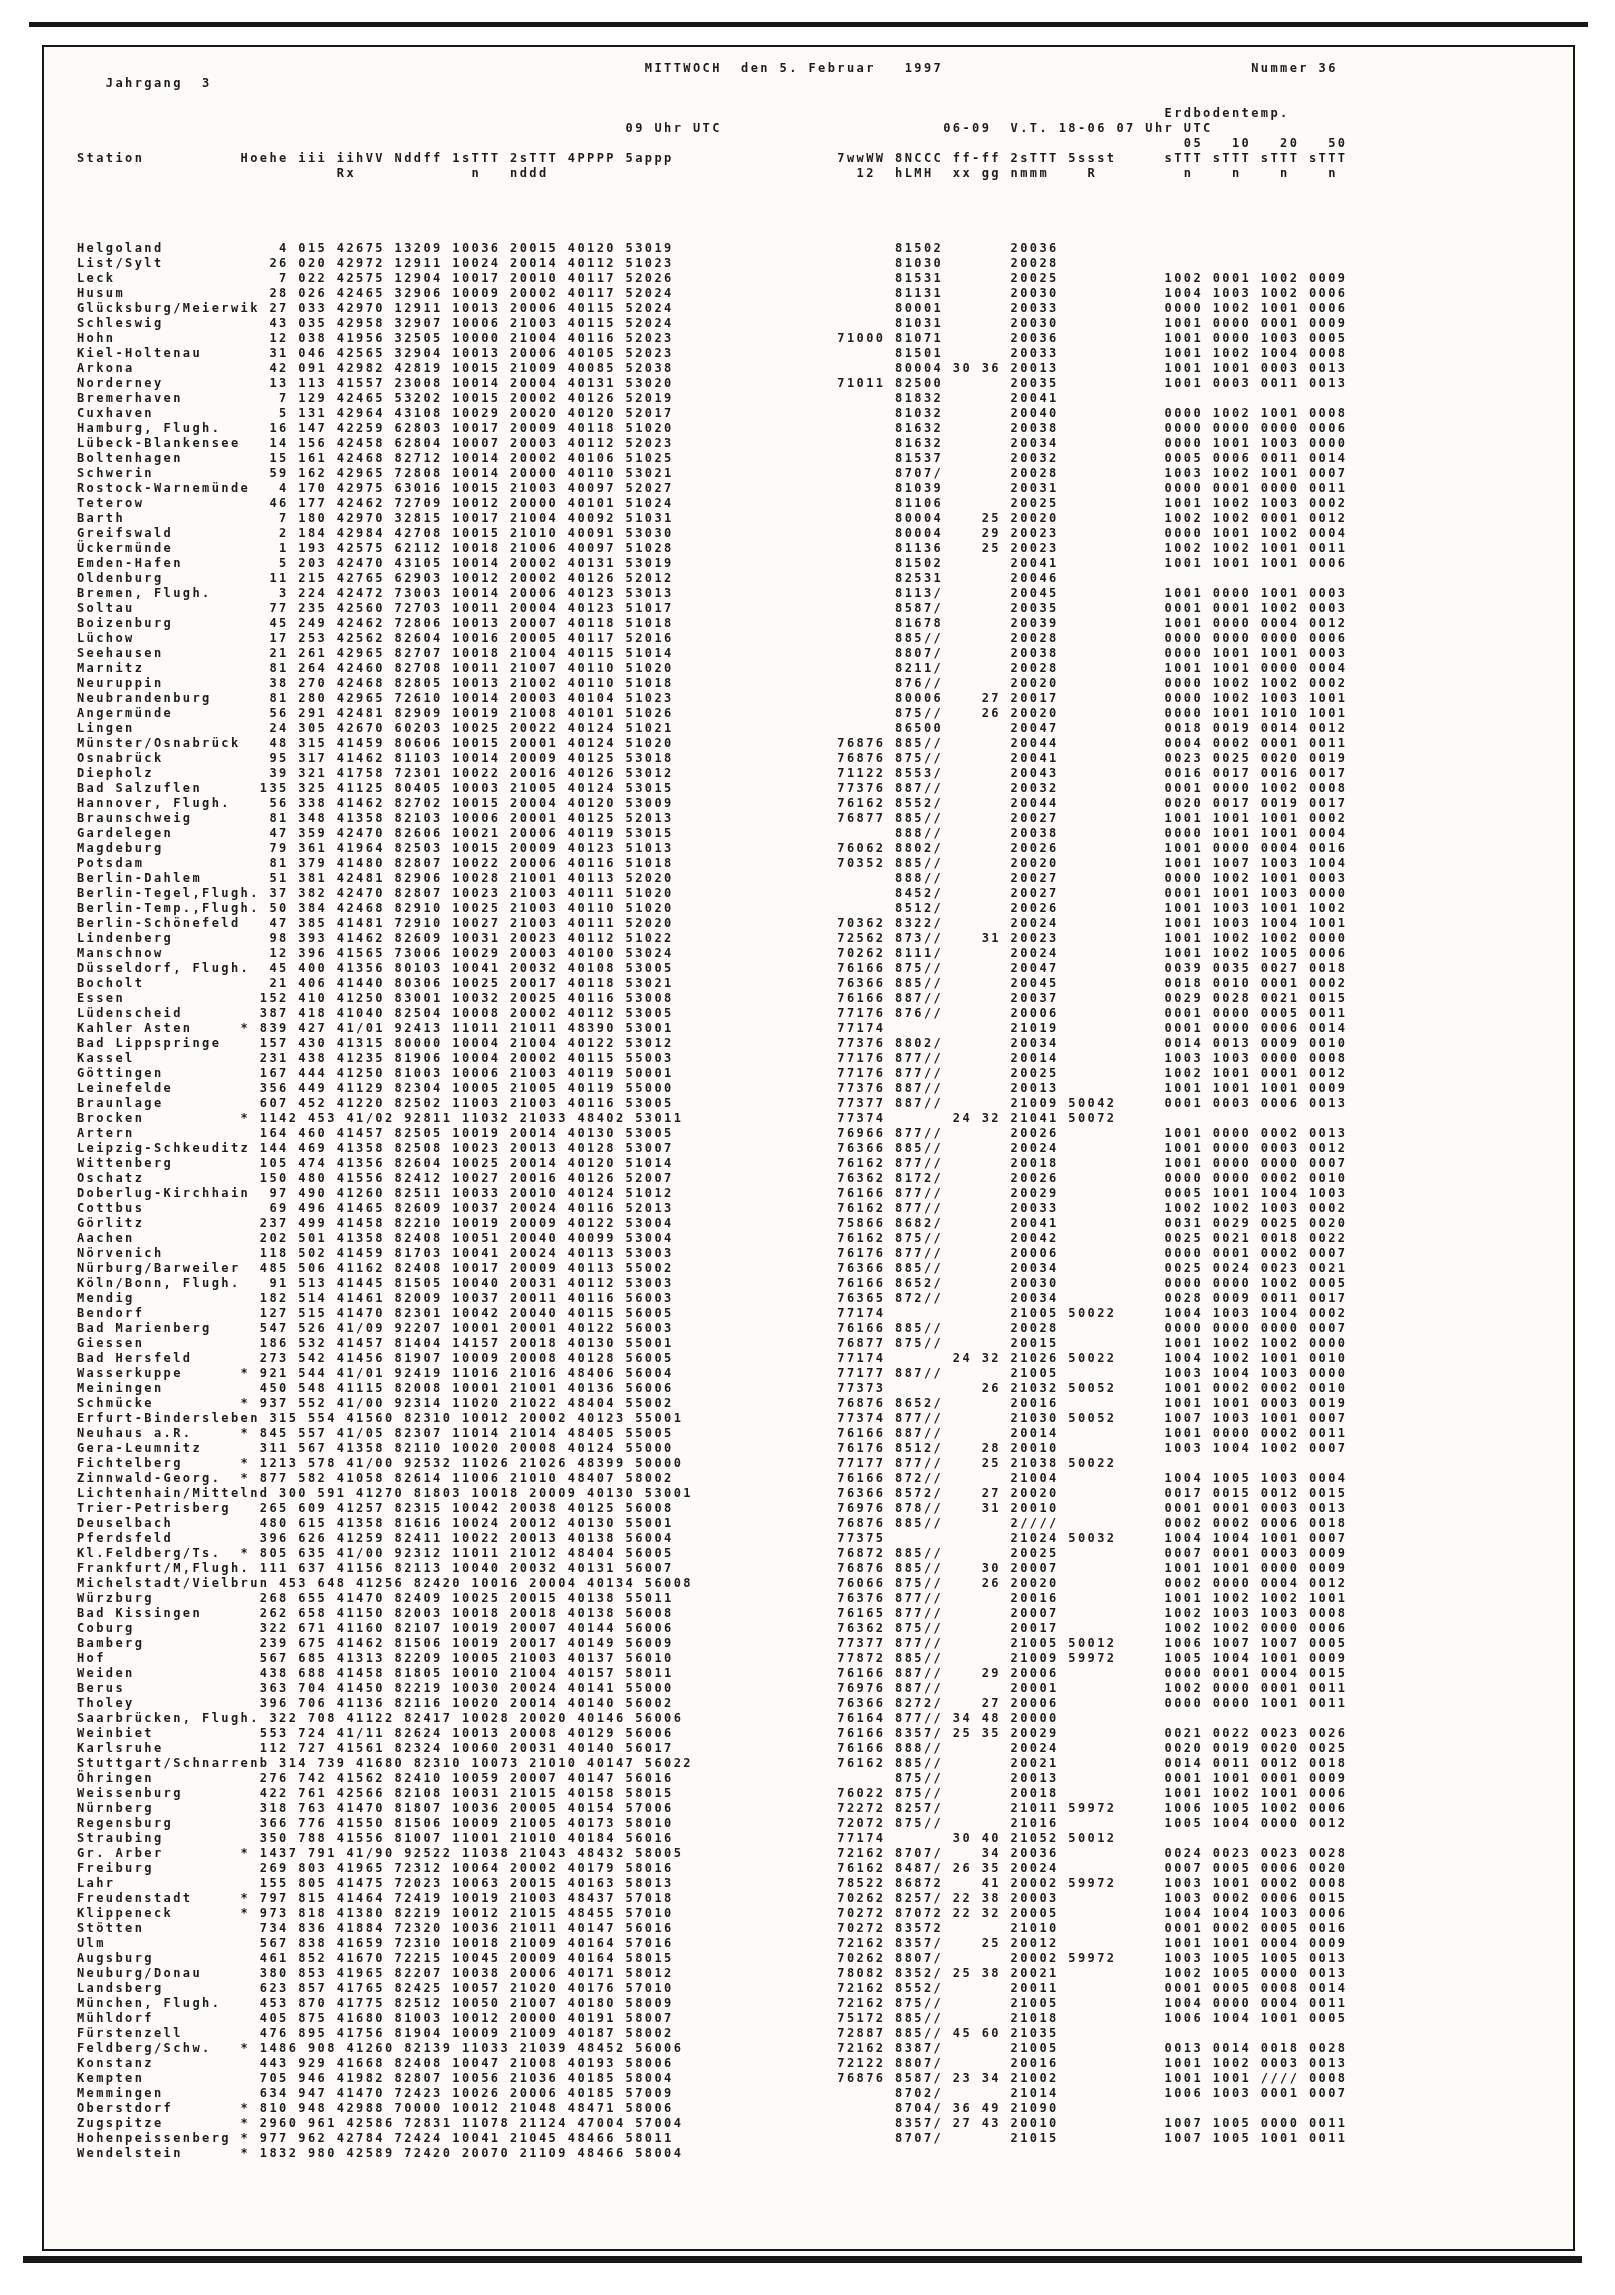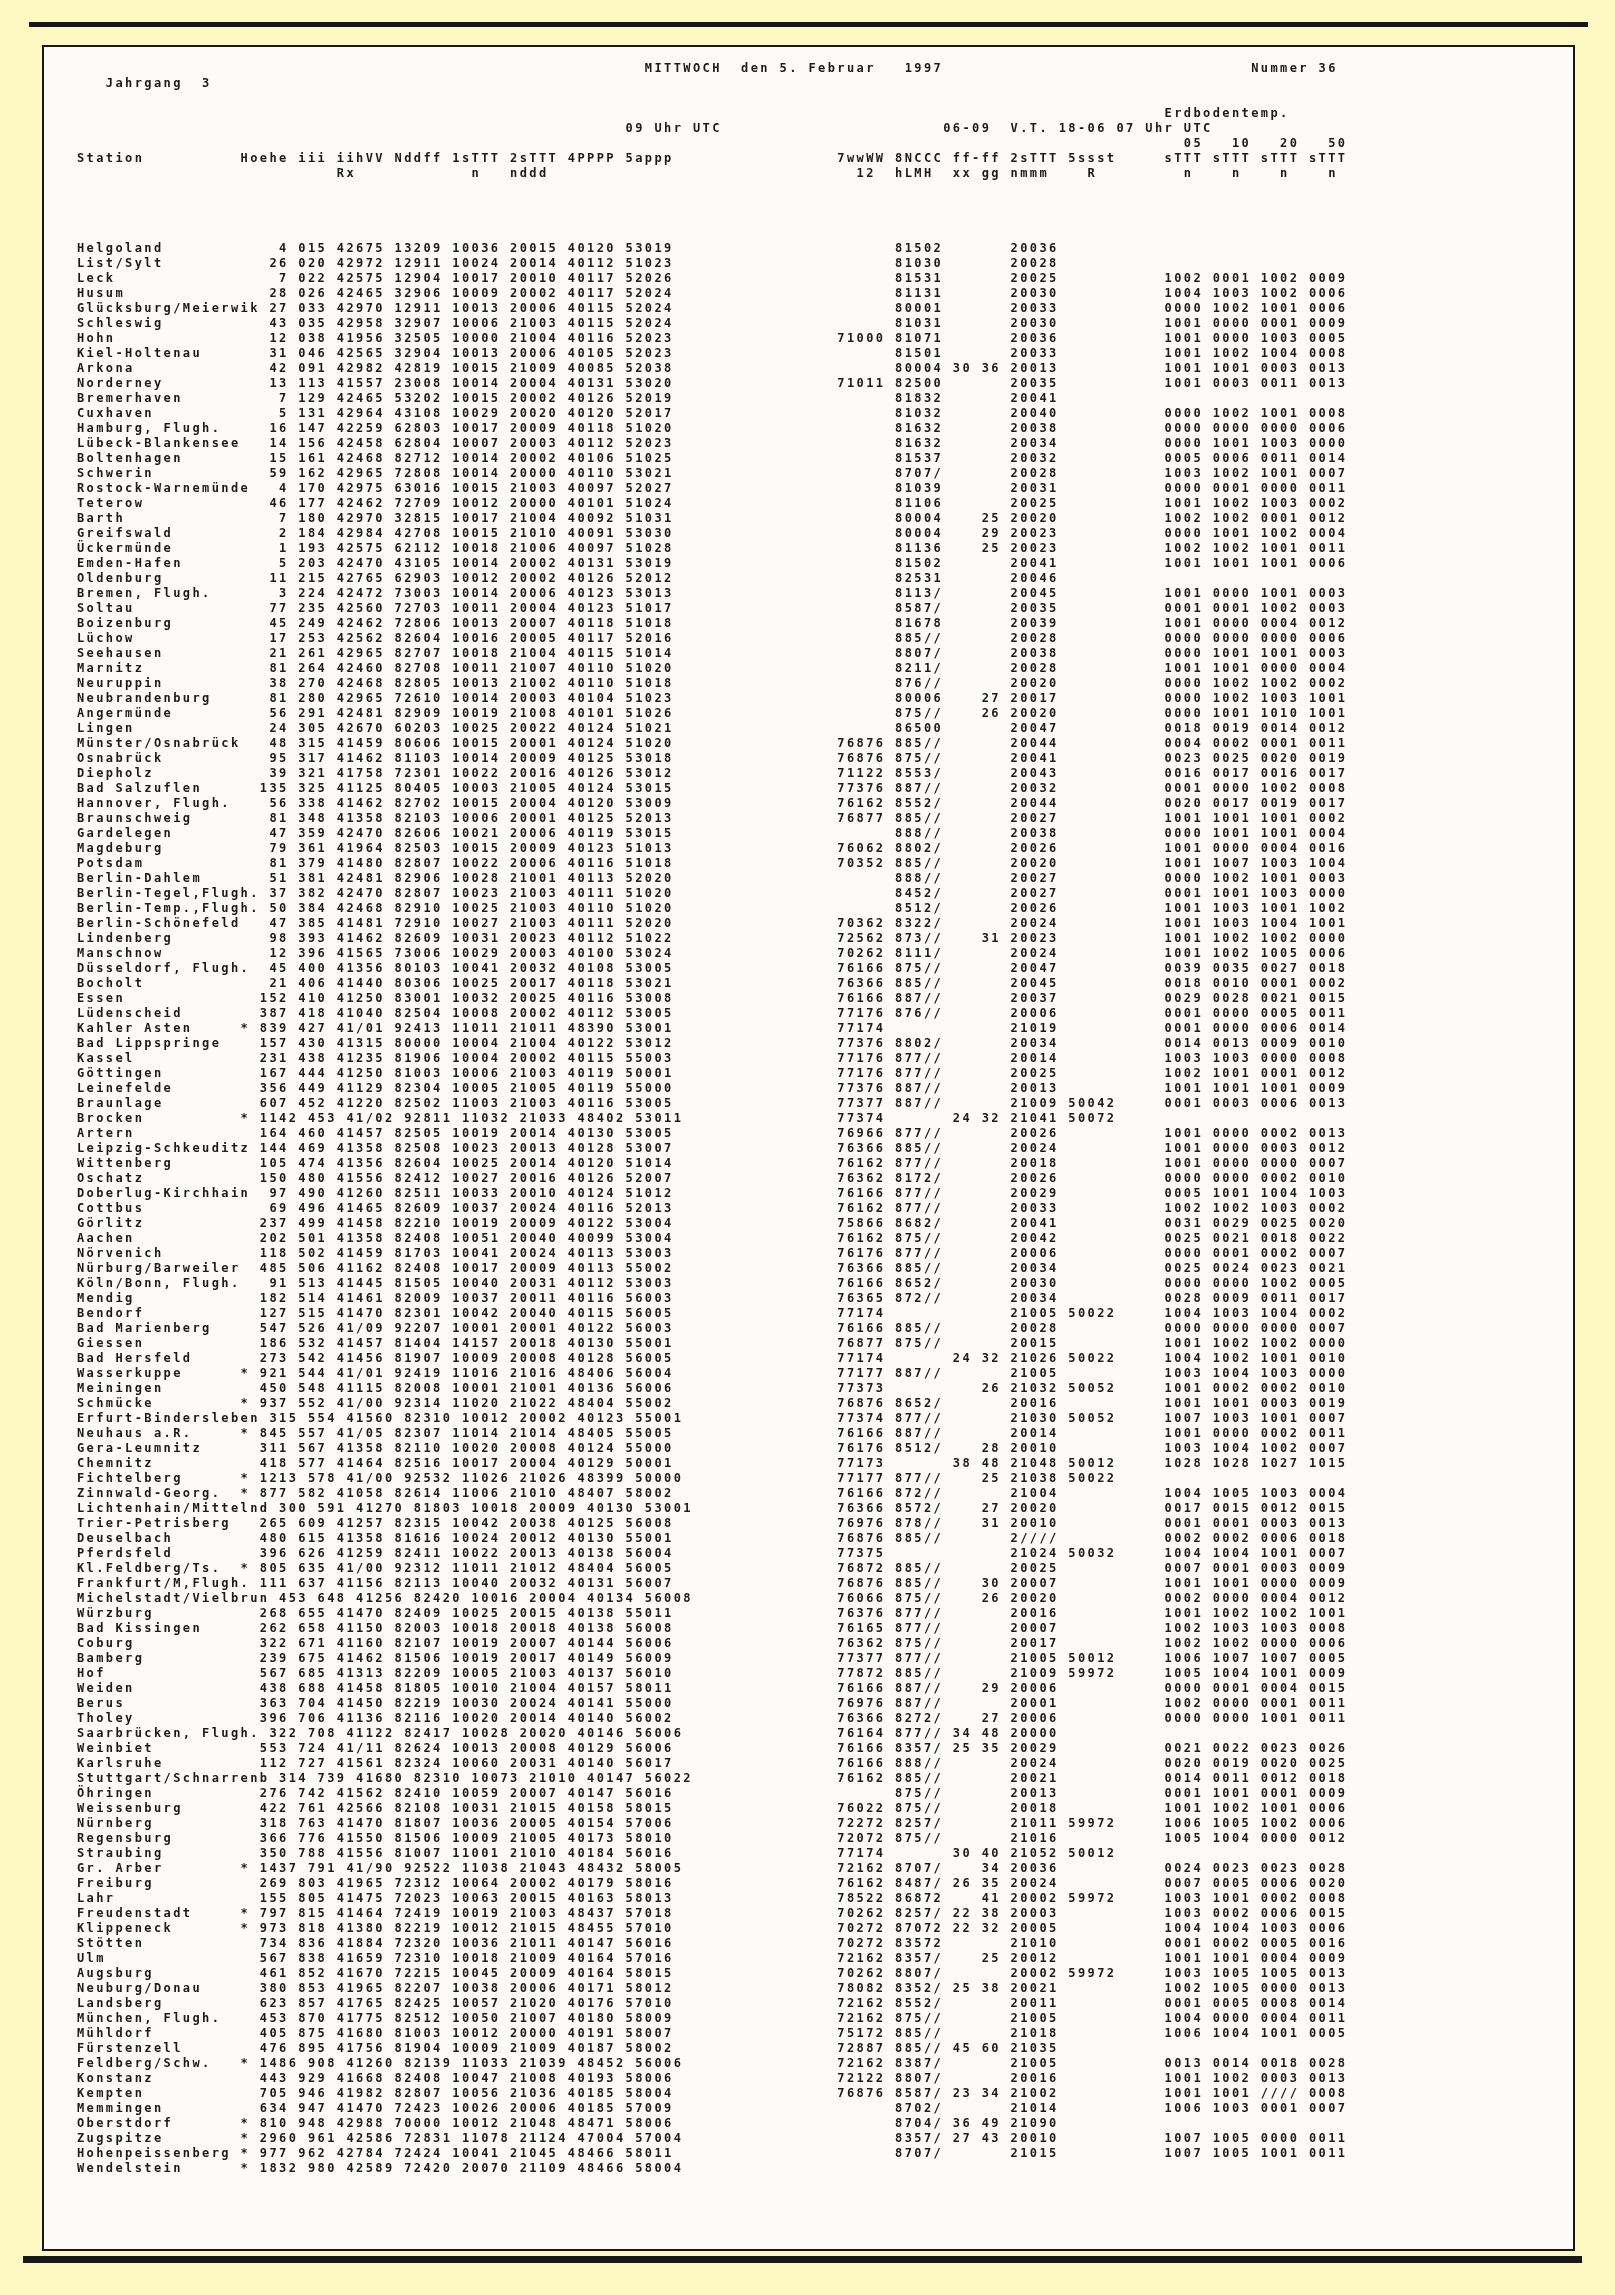--- a/index.html
+++ b/index.html
@@ -1,18 +1,18 @@
 <!DOCTYPE html>
 <html style="font-size:13px"><head>
 <meta charset="utf-8">
 <style>
   html,body{margin:0;padding:0;}
   body{width:1615px;height:2295px;background:#eceae6;position:relative;
        font-family:"DejaVu Sans Mono",monospace;}
-  .page{position:absolute;left:0;top:0;width:1615px;height:2295px;background:#fef9c3;overflow:hidden;}
+  .page{position:absolute;left:0;top:0;width:1615px;height:2295px;background:#ffffff;overflow:hidden;}
   .topline{position:absolute;left:29px;top:22px;width:1559px;height:4.8px;background:#181818;}
   .frame{position:absolute;left:42px;top:45px;width:1529px;height:2202px;border:2.4px solid #181818;background:#fcfbf8;}
   .botline{position:absolute;left:22.6px;top:2256px;width:1559px;height:6.5px;background:#181818;}
   .sheet{position:absolute;left:77px;top:61px;width:1494px;
          font:bold 12px "DejaVu Sans Mono",monospace;
          letter-spacing:2.4px;line-height:15px;color:#1b1b1b;}
   .sheet div{white-space:pre;height:15px;}
 </style>
 </head>
 <body>
@@ -108,21 +108,20 @@
       <div>Bendorf            127 515 41470 82301 10042 20040 40115 56005                 77174             21005 50022     1004 1003 1004 0002</div>
       <div>Bad Marienberg     547 526 41/09 92207 10001 20001 40122 56003                 76166 885//       20028           0000 0000 0000 0007</div>
       <div>Giessen            186 532 41457 81404 14157 20018 40130 55001                 76877 875//       20015           1001 1002 1002 0000</div>
       <div>Bad Hersfeld       273 542 41456 81907 10009 20008 40128 56005                 77174       24 32 21026 50022     1004 1002 1001 0010</div>
       <div>Wasserkuppe      * 921 544 41/01 92419 11016 21016 48406 56004                 77177 887//       21005           1003 1004 1003 0000</div>
       <div>Meiningen          450 548 41115 82008 10001 21001 40136 56006                 77373          26 21032 50052     1001 0002 0002 0010</div>
       <div>Schmücke         * 937 552 41/00 92314 11020 21022 48404 55002                 76876 8652/       20016           1001 1001 0003 0019</div>
       <div>Erfurt-Bindersleben 315 554 41560 82310 10012 20002 40123 55001                77374 877//       21030 50052     1007 1003 1001 0007</div>
       <div>Neuhaus a.R.     * 845 557 41/05 82307 11014 21014 48405 55005                 76166 887//       20014           1001 0000 0002 0011</div>
       <div>Gera-Leumnitz      311 567 41358 82110 10020 20008 40124 55000                 76176 8512/    28 20010           1003 1004 1002 0007</div>
-      <div>Chemnitz           418 577 41464 82516 10017 20004 40129 50001                 77173       38 48 21048 50012     1028 1028 1027 1015</div>
       <div>Fichtelberg      * 1213 578 41/00 92532 11026 21026 48399 50000                77177 877//    25 21038 50022</div>
       <div>Zinnwald-Georg.  * 877 582 41058 82614 11006 21010 48407 58002                 76166 872//       21004           1004 1005 1003 0004</div>
       <div>Lichtenhain/Mittelnd 300 591 41270 81803 10018 20009 40130 53001               76366 8572/    27 20020           0017 0015 0012 0015</div>
       <div>Trier-Petrisberg   265 609 41257 82315 10042 20038 40125 56008                 76976 878//    31 20010           0001 0001 0003 0013</div>
       <div>Deuselbach         480 615 41358 81616 10024 20012 40130 55001                 76876 885//       2////           0002 0002 0006 0018</div>
       <div>Pferdsfeld         396 626 41259 82411 10022 20013 40138 56004                 77375             21024 50032     1004 1004 1001 0007</div>
       <div>Kl.Feldberg/Ts.  * 805 635 41/00 92312 11011 21012 48404 56005                 76872 885//       20025           0007 0001 0003 0009</div>
       <div>Frankfurt/M,Flugh. 111 637 41156 82113 10040 20032 40131 56007                 76876 885//    30 20007           1001 1001 0000 0009</div>
       <div>Michelstadt/Vielbrun 453 648 41256 82420 10016 20004 40134 56008               76066 875//    26 20020           0002 0000 0004 0012</div>
       <div>Würzburg           268 655 41470 82409 10025 20015 40138 55011                 76376 877//       20016           1001 1002 1002 1001</div>

